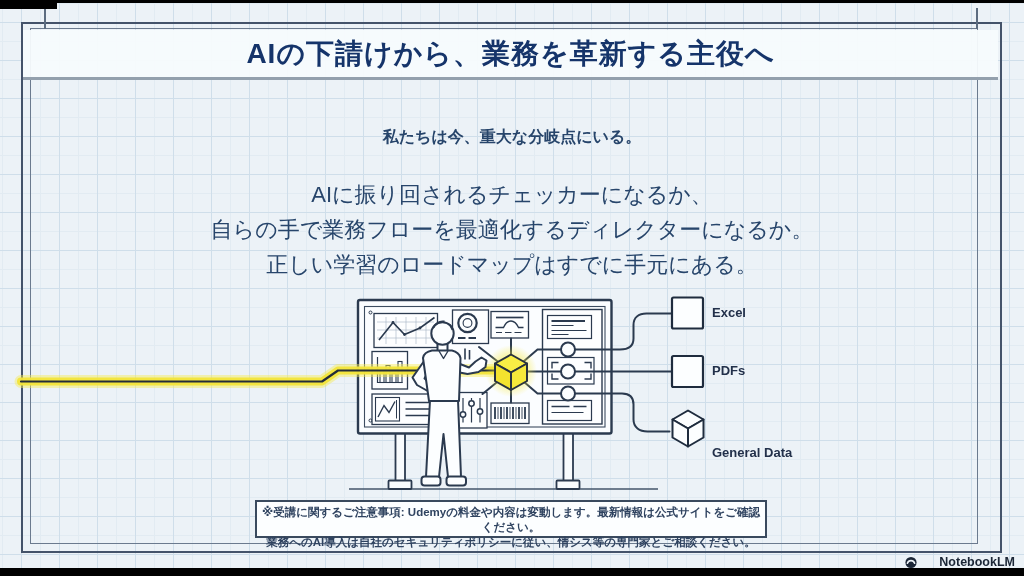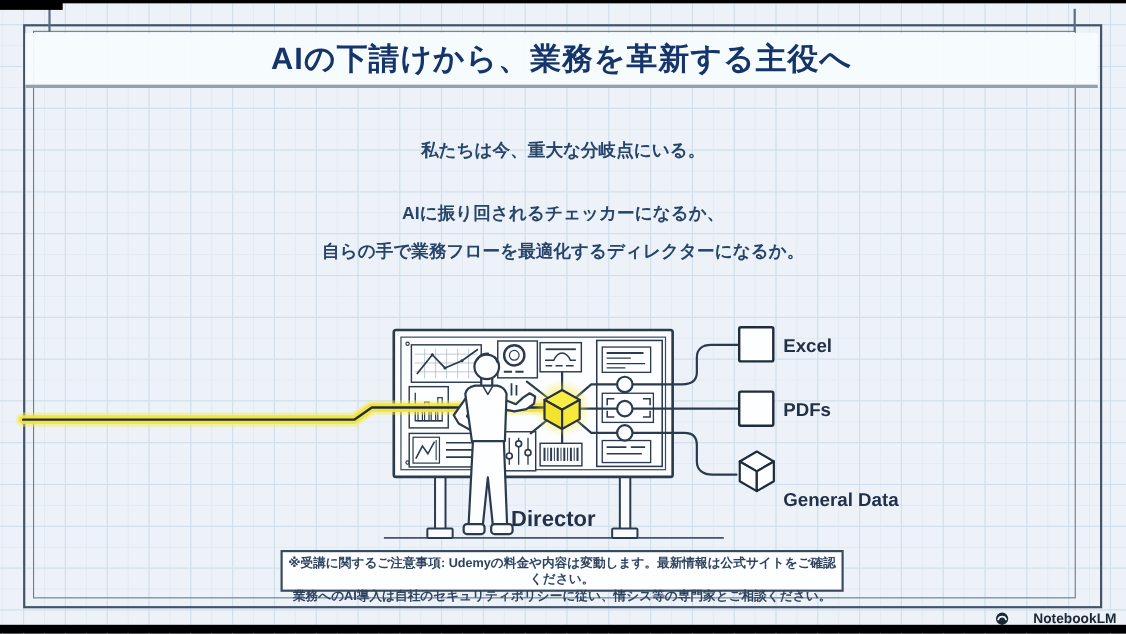--- a/index.html
+++ b/index.html
@@ -23,24 +23,24 @@
   .title-band{
     left:23px;top:30px;width:975px;height:47px;
     background:rgba(247,251,253,.95);
     border-bottom:3px solid #93a0ad;box-sizing:content-box;
     display:flex;align-items:center;justify-content:center;
   }
   .title-band h1{
     margin:16px;font-size:28px;font-weight:700;letter-spacing:1px;color:#15346a;
   }
   .lead{left:0;top:127px;width:1024px;text-align:center;font-size:16px;font-weight:700;color:#27456b;}
-  .para{left:0;top:177px;width:1024px;text-align:center;font-size:16px;font-weight:700;line-height:35px;color:#27456b;}
+  .para{left:0;top:177px;width:1024px;text-align:center;font-size:22px;font-weight:400;line-height:35px;color:#27456b;}
   .diagram-label{position:absolute;font-weight:600;color:#22304a;}
   .label-director{left:443px;top:461px;width:120px;text-align:center;font-size:20px;}
-  .label-src{font-size:17px;}
+  .label-src{font-size:13px;}
   .footer-note{
     left:255px;top:500px;width:512px;height:38px;box-sizing:border-box;
     background:#fcfeff;border:2px solid #3a4a5e;
     text-align:center;font-size:11.5px;font-weight:700;line-height:15px;
     padding-top:3px;color:#2f4360;
   }
   .watermark{
     right:9px;top:555px;display:flex;align-items:center;gap:21px;
     font-size:12.5px;font-weight:700;color:#1b2636;
   }
@@ -57,20 +57,21 @@
   <div class="abs tick" style="left:976px;top:8px;height:21px;"></div>
 
   <div class="abs title-band">
     <h1>AIの下請けから、業務を革新する主役へ</h1>
   </div>
 
   <div class="abs lead">私たちは今、重大な分岐点にいる。</div>
   <div class="abs para">
     <div>AIに振り回されるチェッカーになるか、</div>
     <div>自らの手で業務フローを最適化するディレクターになるか。</div>
+    <div>正しい学習のロードマップはすでに手元にある。</div>
   </div>
 
   <svg class="abs" style="left:0;top:0;" width="1024" height="576" viewBox="0 0 1024 576">
     <defs>
       <radialGradient id="cubeGlow" cx="50%" cy="50%" r="50%">
         <stop offset="0%" stop-color="#f8ec4e" stop-opacity="0.95"></stop>
         <stop offset="55%" stop-color="#f6e93a" stop-opacity="0.5"></stop>
         <stop offset="100%" stop-color="#f6e93a" stop-opacity="0"></stop>
       </radialGradient>
     </defs>
@@ -209,21 +210,20 @@
       <rect x="672" y="297.5" width="31" height="31" rx="1.5" fill="#fcfeff" stroke="#1f2c3e" stroke-width="2.2"></rect>
       <rect x="672" y="356" width="31" height="31" rx="1.5" fill="#fcfeff" stroke="#1f2c3e" stroke-width="2.2"></rect>
       <g stroke="#1f2c3e" stroke-width="2" stroke-linejoin="round" fill="#fcfeff">
         <path d="M688,410.5 L703.5,419.5 L688,428.5 L672.5,419.5 Z"></path>
         <path d="M672.5,419.5 L688,428.5 L688,446.5 L672.5,437.5 Z"></path>
         <path d="M703.5,419.5 L688,428.5 L688,446.5 L703.5,437.5 Z"></path>
       </g>
     </g>
   </svg>
 
-  <div class="diagram-label label-director">Director</div>
   <div class="diagram-label label-src" style="left:712px;top:305px;">Excel</div>
   <div class="diagram-label label-src" style="left:712px;top:363px;">PDFs</div>
   <div class="diagram-label label-src" style="left:712px;top:421px;margin-top:24px;">General Data</div>
 
   <div class="abs footer-note">
     <div>※受講に関するご注意事項: Udemyの料金や内容は変動します。最新情報は公式サイトをご確認ください。</div>
     <div>業務へのAI導入は自社のセキュリティポリシーに従い、情シス等の専門家とご相談ください。</div>
   </div>
 
   <div class="abs watermark">

